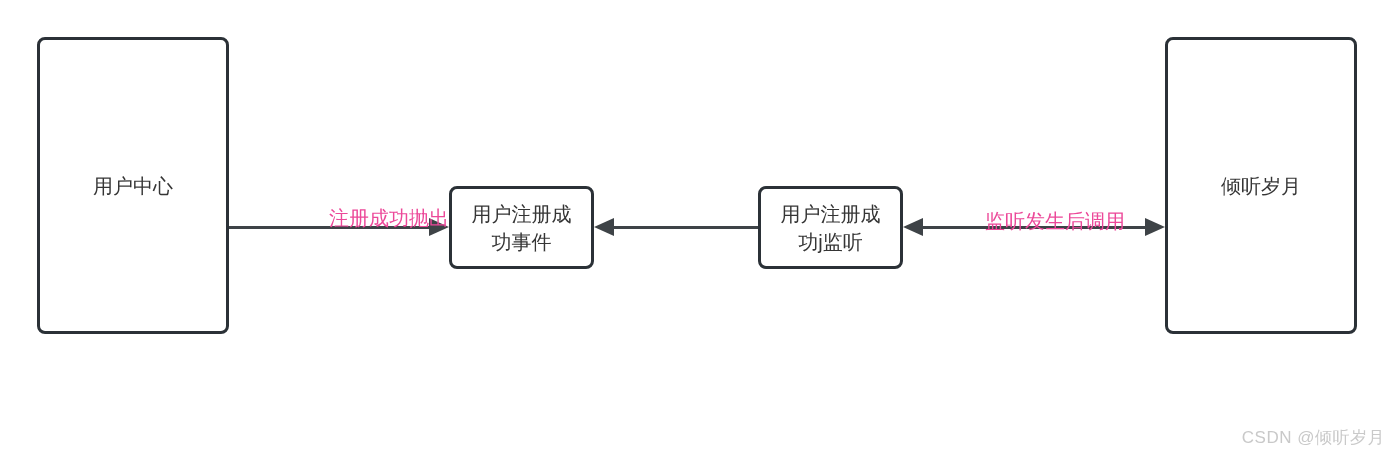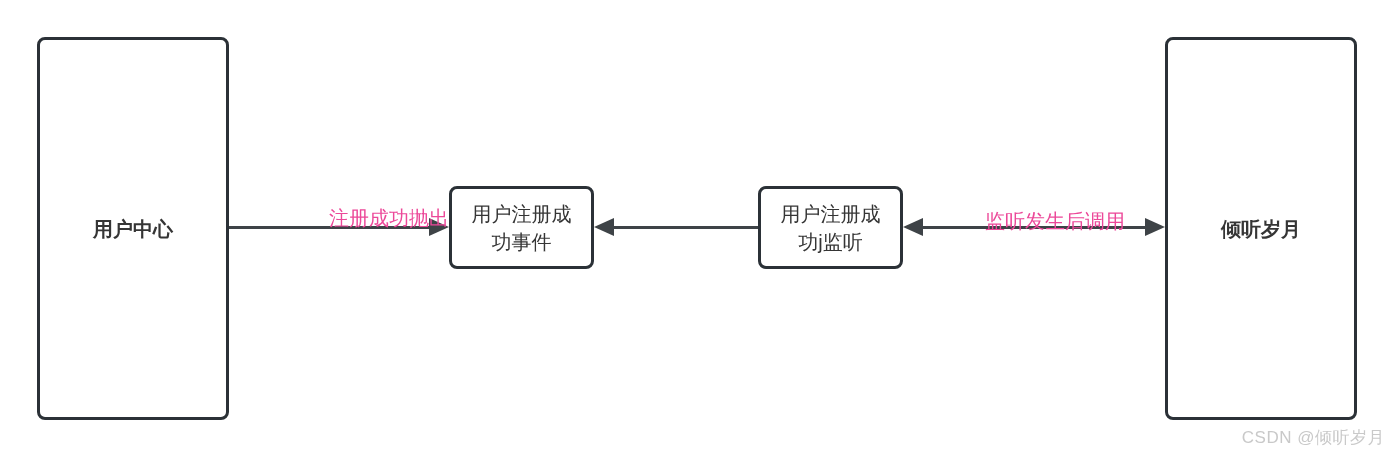--- a/index.html
+++ b/index.html
@@ -27,23 +27,22 @@
   }
   .node-label {
     color: #353535;
     font-size: 20px;
     line-height: 28px;
     text-align: center;
     white-space: pre-line;
   }
   .node-big {
     width: 192px;
-    height: 383px;
+    height: 297px;
     top: 37px;
-    font-weight: bold;
   }
   .node-small {
     width: 145px;
     height: 83px;
     top: 186px;
   }
   .edge-line {
     position: absolute;
     height: 3px;
     top: 226px;

